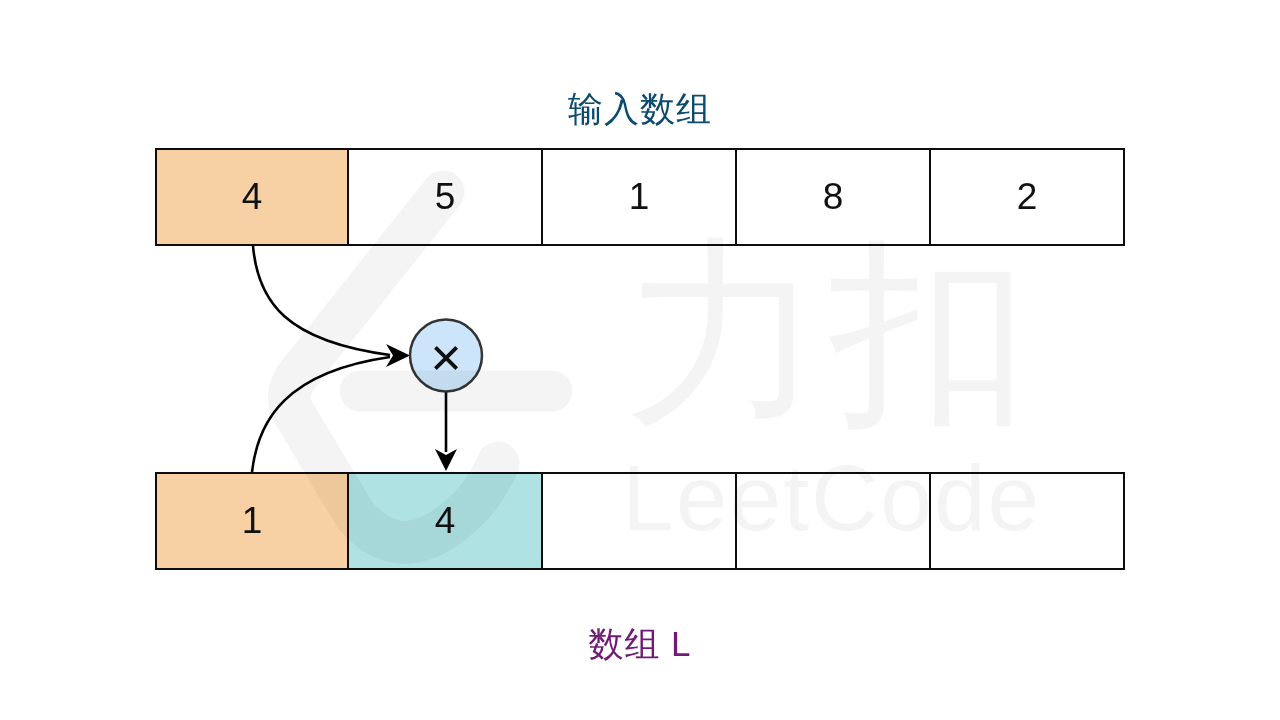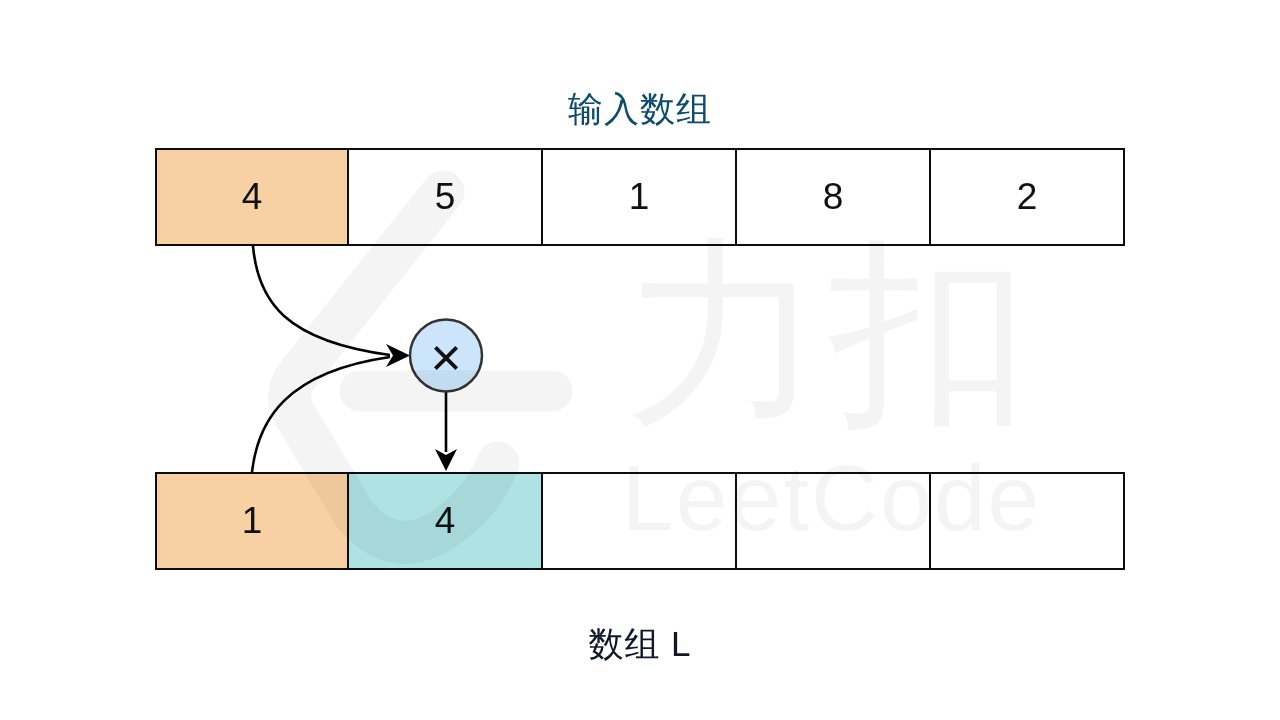--- a/index.html
+++ b/index.html
@@ -6,21 +6,21 @@
   .canvas{
     position:relative;width:1280px;height:720px;background:#fff;overflow:hidden;
     font-family:"Liberation Sans","DejaVu Sans",sans-serif;color:#1a1a1a;
   }
   .diagram-title{
     position:absolute;left:155px;top:56px;width:970px;height:42px;
     text-align:center;font-size:35px;line-height:42px;letter-spacing:1px;color:#0c4a6e;margin-top:32px;
   }
   .diagram-footer-label{
     position:absolute;left:155px;top:621px;width:970px;height:46px;
-    text-align:center;font-size:35px;line-height:46px;letter-spacing:1px;color:#0f172a;
+    text-align:center;font-size:35px;line-height:46px;letter-spacing:1px;color:#701a75;
   }
   .array{position:absolute;left:155px;display:flex;}
   .array.top{top:148px;}
   .array.bottom{top:472px;}
   .cell{
     box-sizing:border-box;width:196px;height:98px;margin-left:-2px;
     border:2px solid #0d0d0d;background:#fff;
     display:flex;align-items:center;justify-content:center;
     font-size:37px;color:#111;
   }

